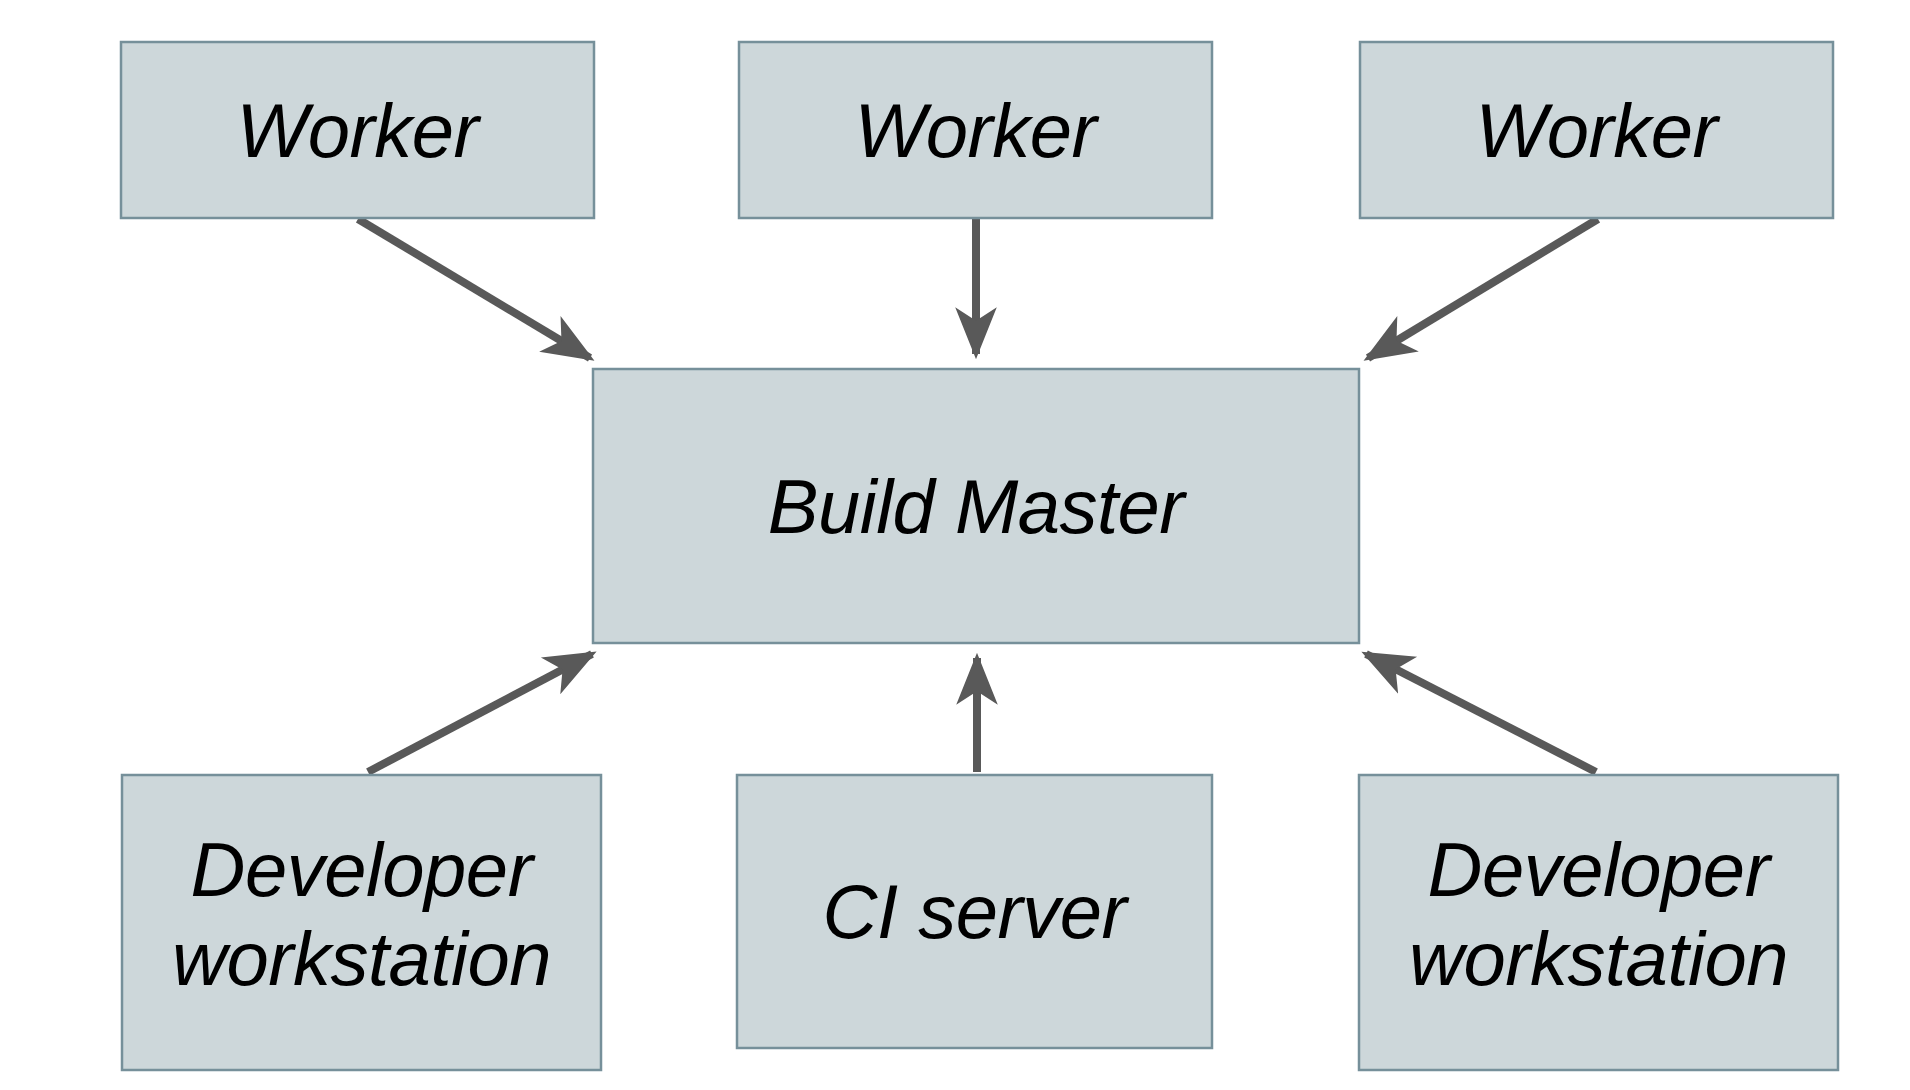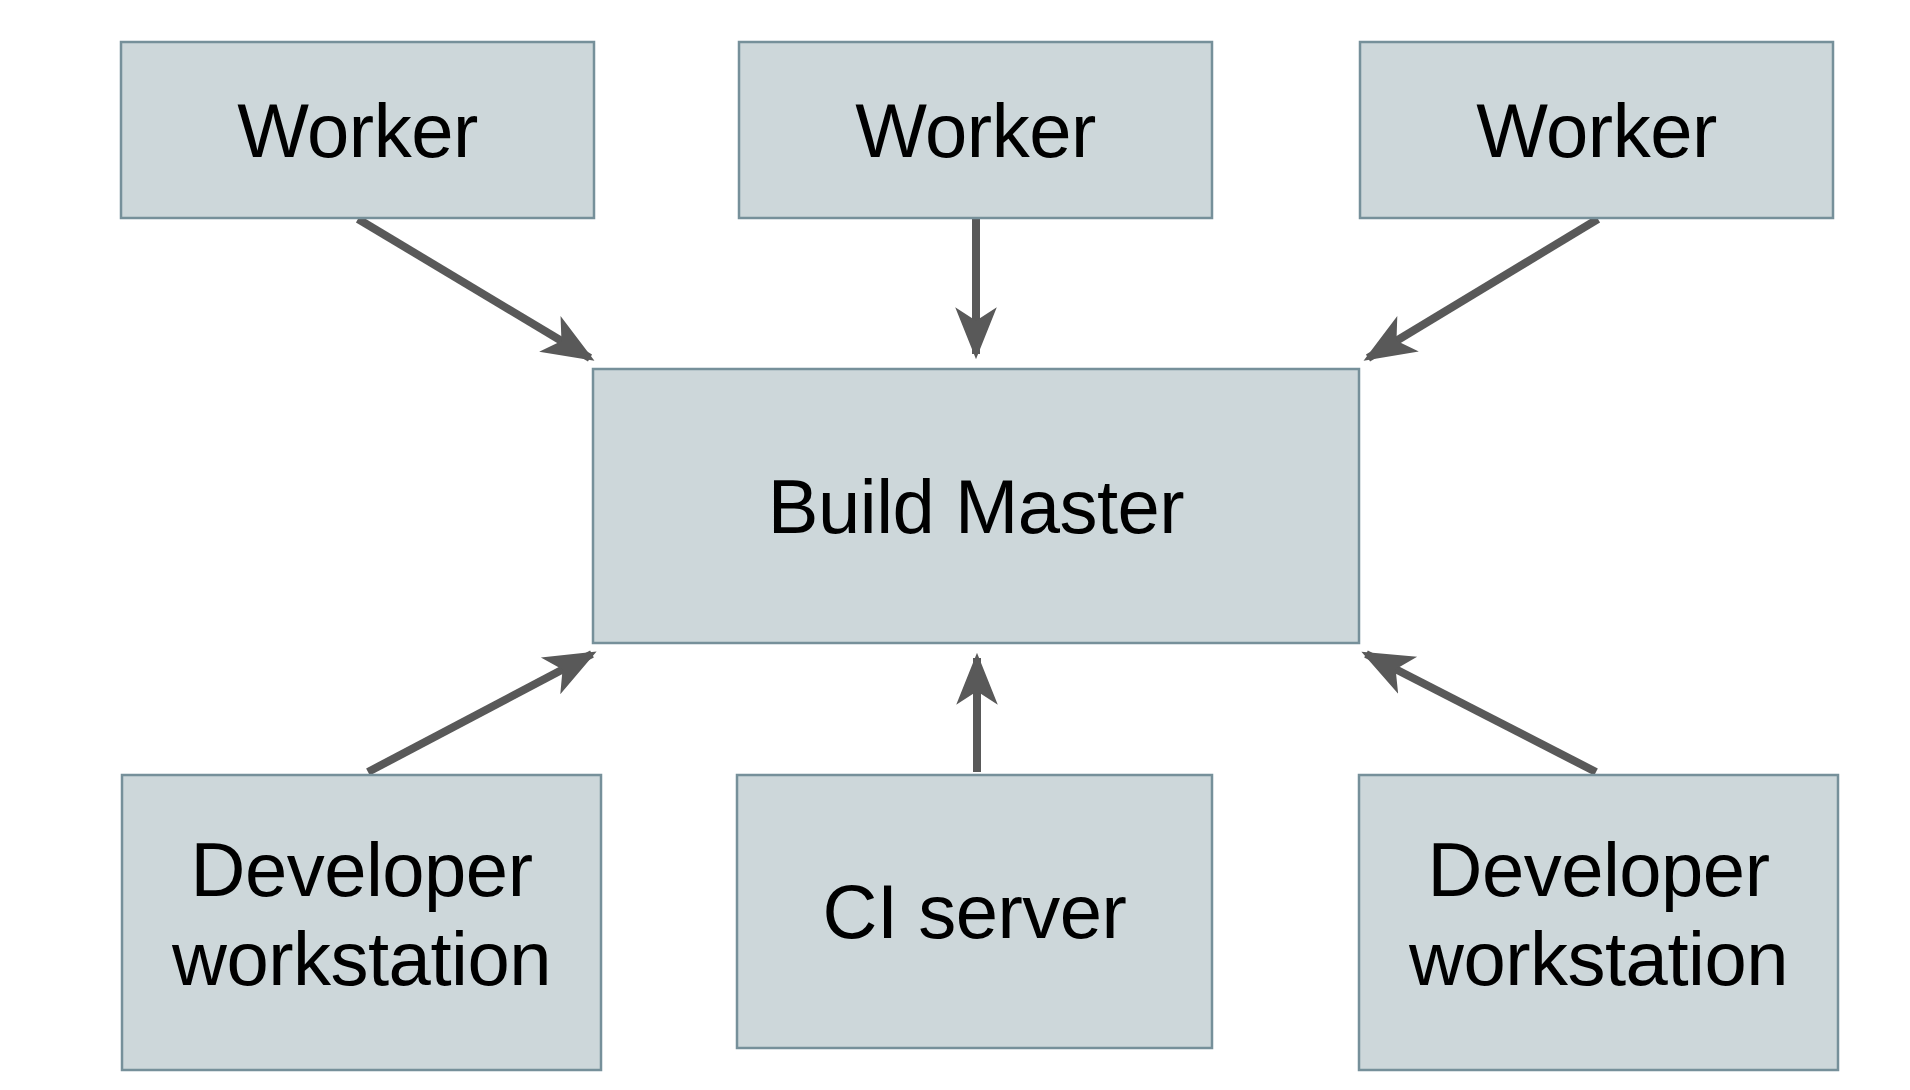--- a/index.html
+++ b/index.html
@@ -8,20 +8,21 @@
     background: #ffffff;
     width: 1910px;
     height: 1090px;
     overflow: hidden;
     font-family: "Liberation Sans", "DejaVu Sans", sans-serif;
   }
   #diagram-root {
     position: relative;
     width: 1910px;
     height: 971px;
+    font-style: italic;
   }
   svg text {
     font-family: "Liberation Sans", "DejaVu Sans", sans-serif;
     letter-spacing: -0.5px;
   }
 </style>
 </head>
 <body>
 
 <div id="diagram-root">

